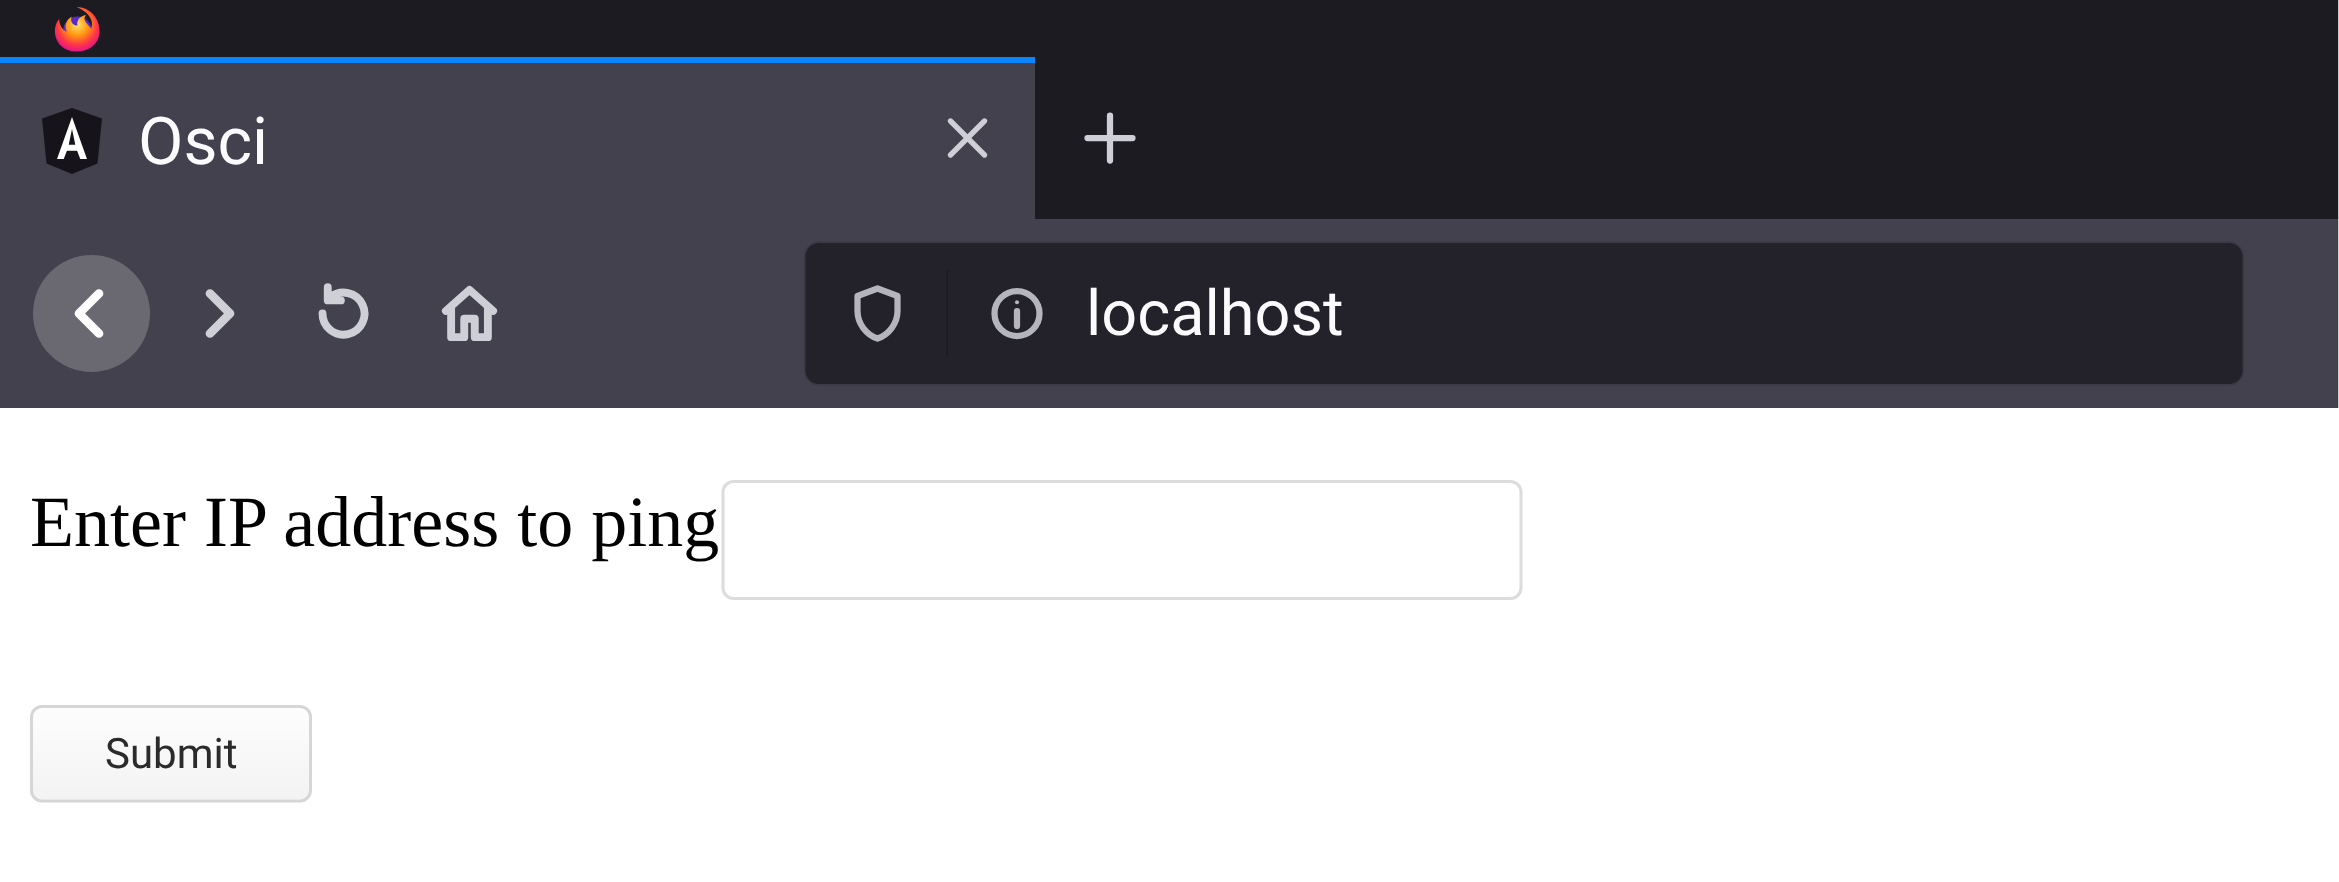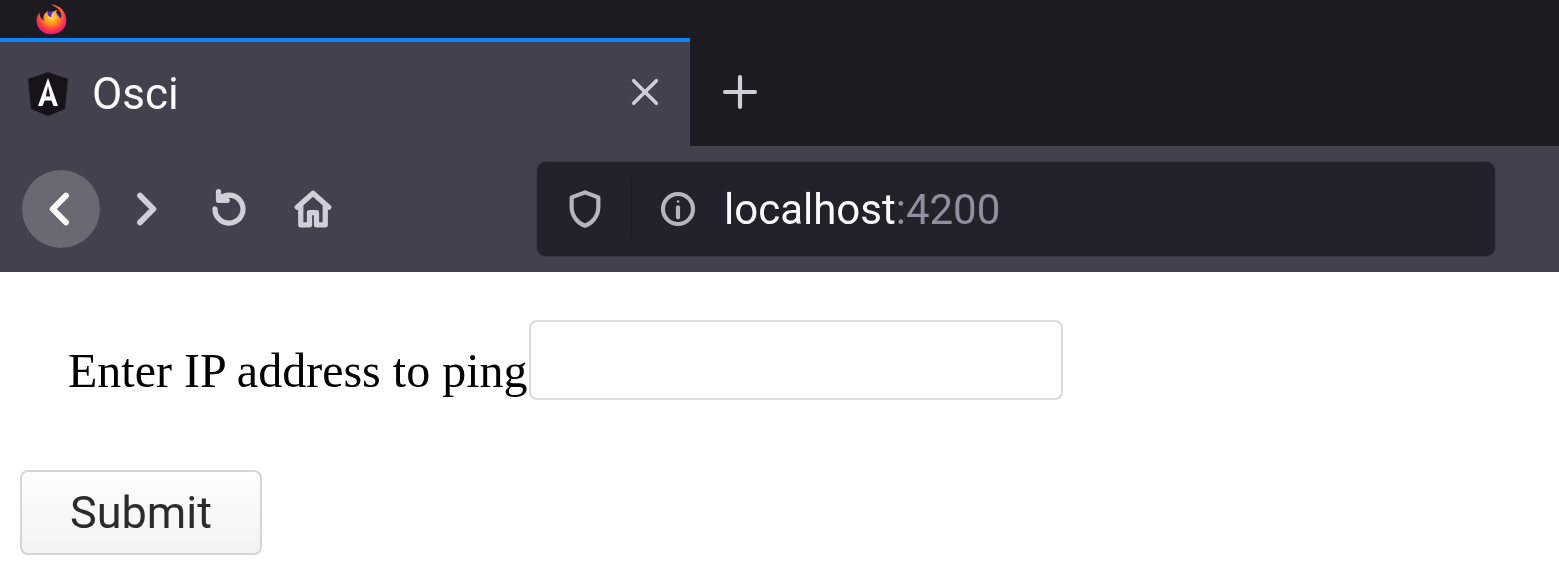--- a/index.html
+++ b/index.html
@@ -140,40 +140,39 @@
 
   
   .page {
     background: #ffffff;
     padding: 48px 20px;
     font-family: Georgia, "Times New Roman", serif;
     color: #000000;
   }
   .form-row {
     display: flex;
-    align-items: flex-end;
+    align-items: flex-start;
     font-size: 48px;
     line-height: 1.2;
-    margin-left: 48px;
   }
   .form-label { margin-right: 0; }
   .ip-input {
     height: 80px;
     width: 534px;
     margin-left: 2px;
     border: 2px solid #dcdcdc;
     border-radius: 8px;
     font-size: 40px;
     padding: 0 16px;
     background: #ffffff;
   }
   .submit-row { margin-top: 70px; }
   .submit-btn {
     font-family: -apple-system, BlinkMacSystemFont, "Segoe UI", Roboto, sans-serif;
-    font-size: 45px;
+    font-size: 28px;
     padding: 14px 48px;
     background: linear-gradient(#fdfdfd, #f3f3f3);
     border: 2px solid #d6d6d6;
     border-radius: 8px;
     color: #2b2b2b;
     cursor: pointer;
   }
 </style>
 </head>
 <body>
@@ -252,21 +251,20 @@
     <div class="url-divider"></div>
     <div class="url-icon">
       <svg viewBox="0 0 24 24">
           <circle cx="12" cy="12" r="9"></circle>
           <line x1="12" y1="11" x2="12" y2="17" stroke-linecap="round"></line>
           <circle cx="12" cy="7.5" r="0.8" fill="currentColor" stroke="none"></circle>
         </svg>
     </div>
     <div class="url-text">
       <span class="url-host">localhost</span>
-        <span class="url-rest">:4200</span>
     </div>
   </div>
 </div>
 
 <div class="page">
   <div class="form-row">
     <span class="form-label">Enter IP address to ping</span>
     <input class="ip-input" type="text" value="" style="">
   </div>
   <div class="submit-row">

